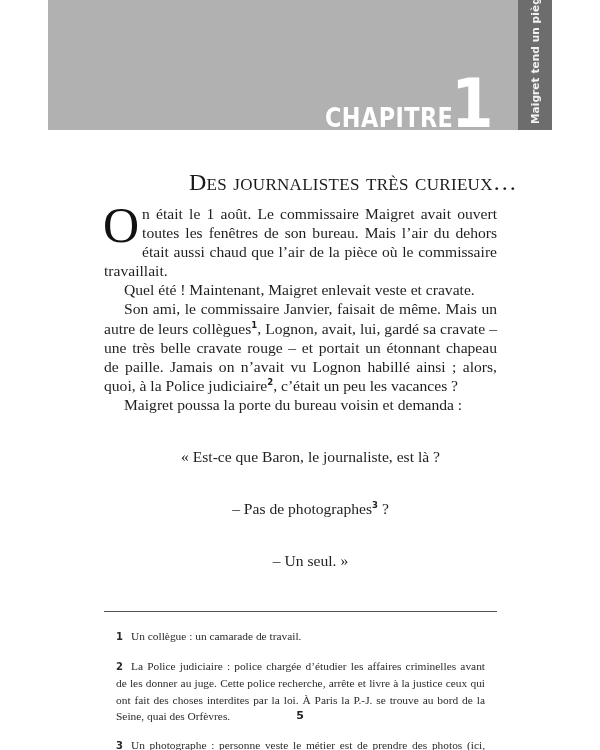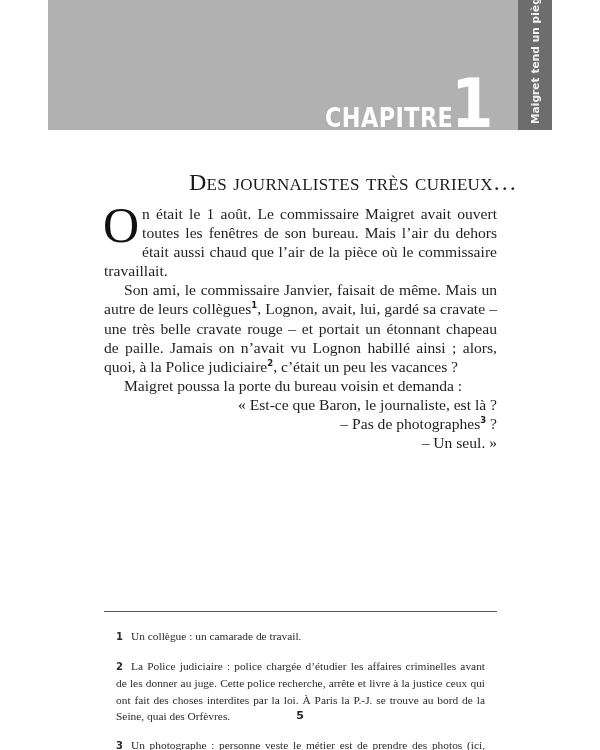--- a/index.html
+++ b/index.html
@@ -44,21 +44,21 @@
       font-size: 24px; line-height: 28px; color: #1a1a1a;
       font-variant: small-caps; letter-spacing: 0.3px; white-space: nowrap; text-align: center;
     }
     .body-text {
       position: absolute; left: 104px; top: 204px; width: 393px;
       font-size: 15.6px; line-height: 19.1px; color: #1f1f1f;
       text-align: justify;
     }
     .body-text p { margin: 0; }
     .body-text p.indent { text-indent: 20px; }
-    .body-text p.dialogue { padding-left: 20px; text-align: right; }
+    .body-text p.dialogue { padding-left: 20px; text-align: center; margin-top: 33px; }
     .body-text p.last { text-align-last: left; }
     .drop-cap {
       float: left; font-size: 50px; line-height: 38px;
       margin: 2px 3px 0 -1px; color: #111;
     }
     sup.fn { font-family: "DejaVu Sans", sans-serif; font-weight: bold; font-size: 8.5px; vertical-align: super; line-height: 0; }
     .footnote-rule {
       position: absolute; left: 104px; top: 611px; width: 393px; height: 0;
       border-top: 1px solid #555;
     }
@@ -84,20 +84,21 @@
 <div class="chapter-label">CHAPITRE</div>
 <div class="chapter-number">1</div>
 <div class="side-tab">
   <span class="side-tab-text">Maigret tend un piège</span>
 </div>
 
 <h1 class="chapter-title" style="margin:0;font-weight:normal;">Des journalistes très curieux…</h1>
 
 <div class="body-text">
   <p><span class="drop-cap">O</span><span>n était le 1 août. Le commissaire Maigret avait ouvert toutes les fenêtres de son bureau. Mais l’air du dehors était aussi chaud que l’air de la pièce où le commissaire travaillait.</span></p>
+  <p class="indent">Quel été ! Maintenant, Maigret enlevait veste et cravate.</p>
   <p class="indent"><span>Son ami, le commissaire Janvier, faisait de même. Mais un autre de leurs collègues</span><sup class="fn">1</sup><span>, Lognon, avait, lui, gardé sa cravate – une très belle cravate rouge – et portait un étonnant chapeau de paille. Jamais on n’avait vu Lognon habillé ainsi ; alors, quoi, à la Police judiciaire</span><sup class="fn">2</sup><span>, c’était un peu les vacances ?</span></p>
   <p class="indent">Maigret poussa la porte du bureau voisin et demanda :</p>
   <p class="dialogue">« Est-ce que Baron, le journaliste, est là ?</p>
   <p class="dialogue"><span>– Pas de photographes</span><sup class="fn">3</sup><span> ?</span></p>
   <p class="dialogue">– Un seul. »</p>
 </div>
 
 <div class="footnote-rule"></div>
 
 <div class="footnotes">

